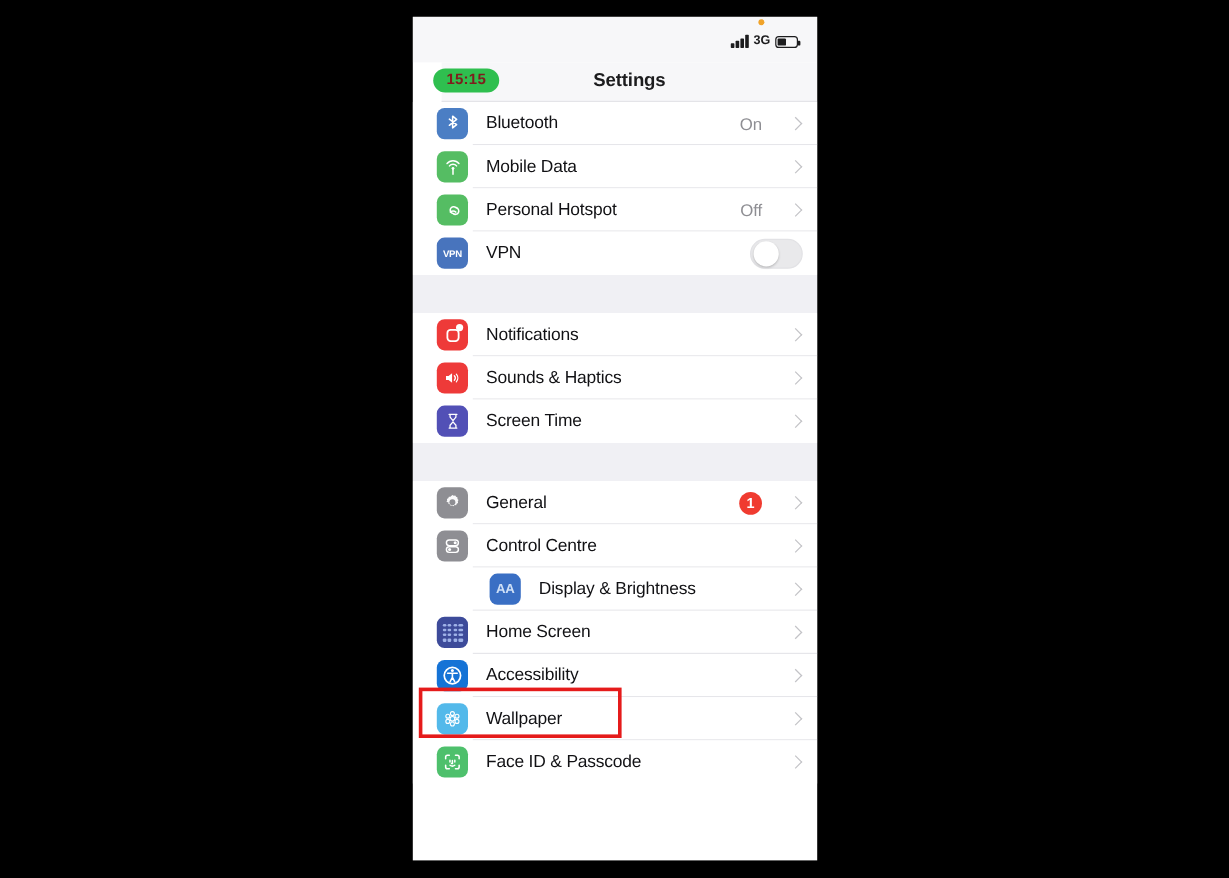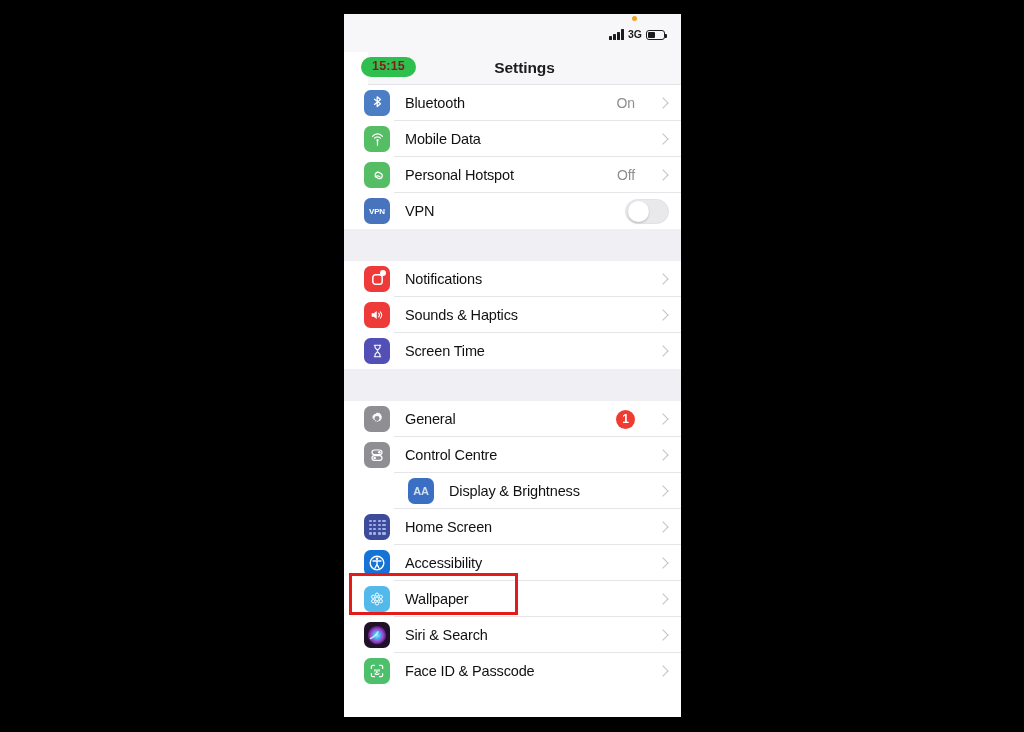--- a/index.html
+++ b/index.html
@@ -381,41 +381,20 @@
               </g>
             </svg>
           </div>
           <div class="label">Wallpaper</div>
           <div class="right">
             <div class="chev"></div>
           </div>
           <div class="sep"></div>
         </div>
 
-        <div class="row">
-          <div class="icon ic-siri">
-            <svg width="26" height="26" viewBox="0 0 26 26" aria-hidden="true">
-              <defs>
-                <radialGradient id="sirig" cx="50%" cy="52%" r="56%">
-                  <stop offset="0%" stop-color="#9be8ff"></stop>
-                  <stop offset="32%" stop-color="#3fb6f0"></stop>
-                  <stop offset="62%" stop-color="#a33fd0"></stop>
-                  <stop offset="100%" stop-color="#2a1040"></stop>
-                </radialGradient>
-              </defs>
-              <circle cx="13" cy="13" r="9.2" fill="url(#sirig)"></circle>
-              <path d="M6.5 16.5c3.2-1.2 5.6-3.4 7.4-6.6" fill="none" stroke="#d8f4ff" stroke-width="1.5" stroke-linecap="round" opacity=".85"></path>
-            </svg>
-          </div>
-          <div class="label">Siri &amp; Search</div>
-          <div class="right">
-            <div class="chev"></div>
-          </div>
-          <div class="sep"></div>
-        </div>
 
         <div class="row">
           <div class="icon ic-faceid">
             <svg width="18" height="18" viewBox="0 0 24 24" aria-hidden="true">
               <g fill="none" stroke="#ffffff" stroke-width="1.7" stroke-linecap="round">
                 <path d="M4.5 8.5V6.4a2 2 0 012-2h2.1M15.4 4.4h2.1a2 2 0 012 2v2.1M19.5 15.5v2.1a2 2 0 01-2 2h-2.1M8.6 19.6H6.5a2 2 0 01-2-2v-2.1"></path>
                 <path d="M9.3 10.2v1.9M14.7 10.2v1.9M12 10.4v3.3h-1"></path>
                 <path d="M9.4 15.6c1.6 1.2 3.6 1.2 5.2 0"></path>
               </g>
             </svg>

